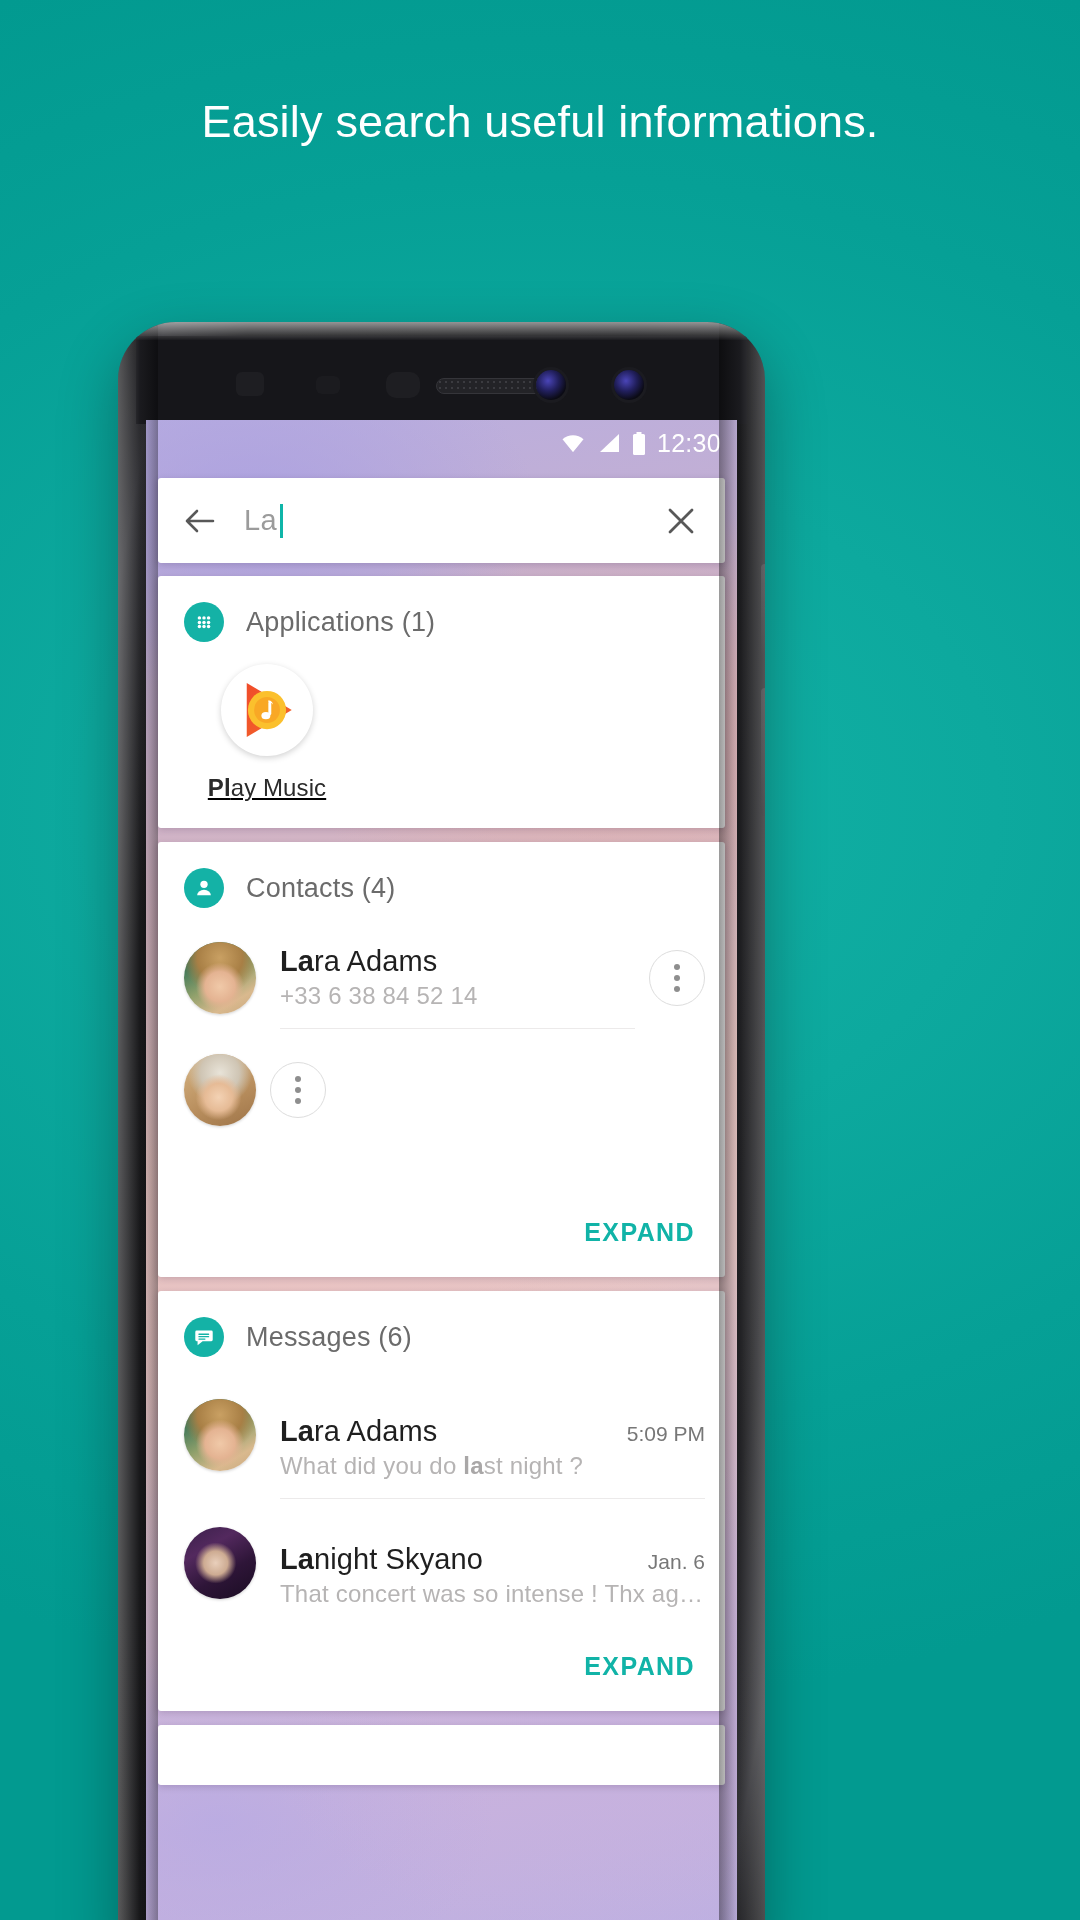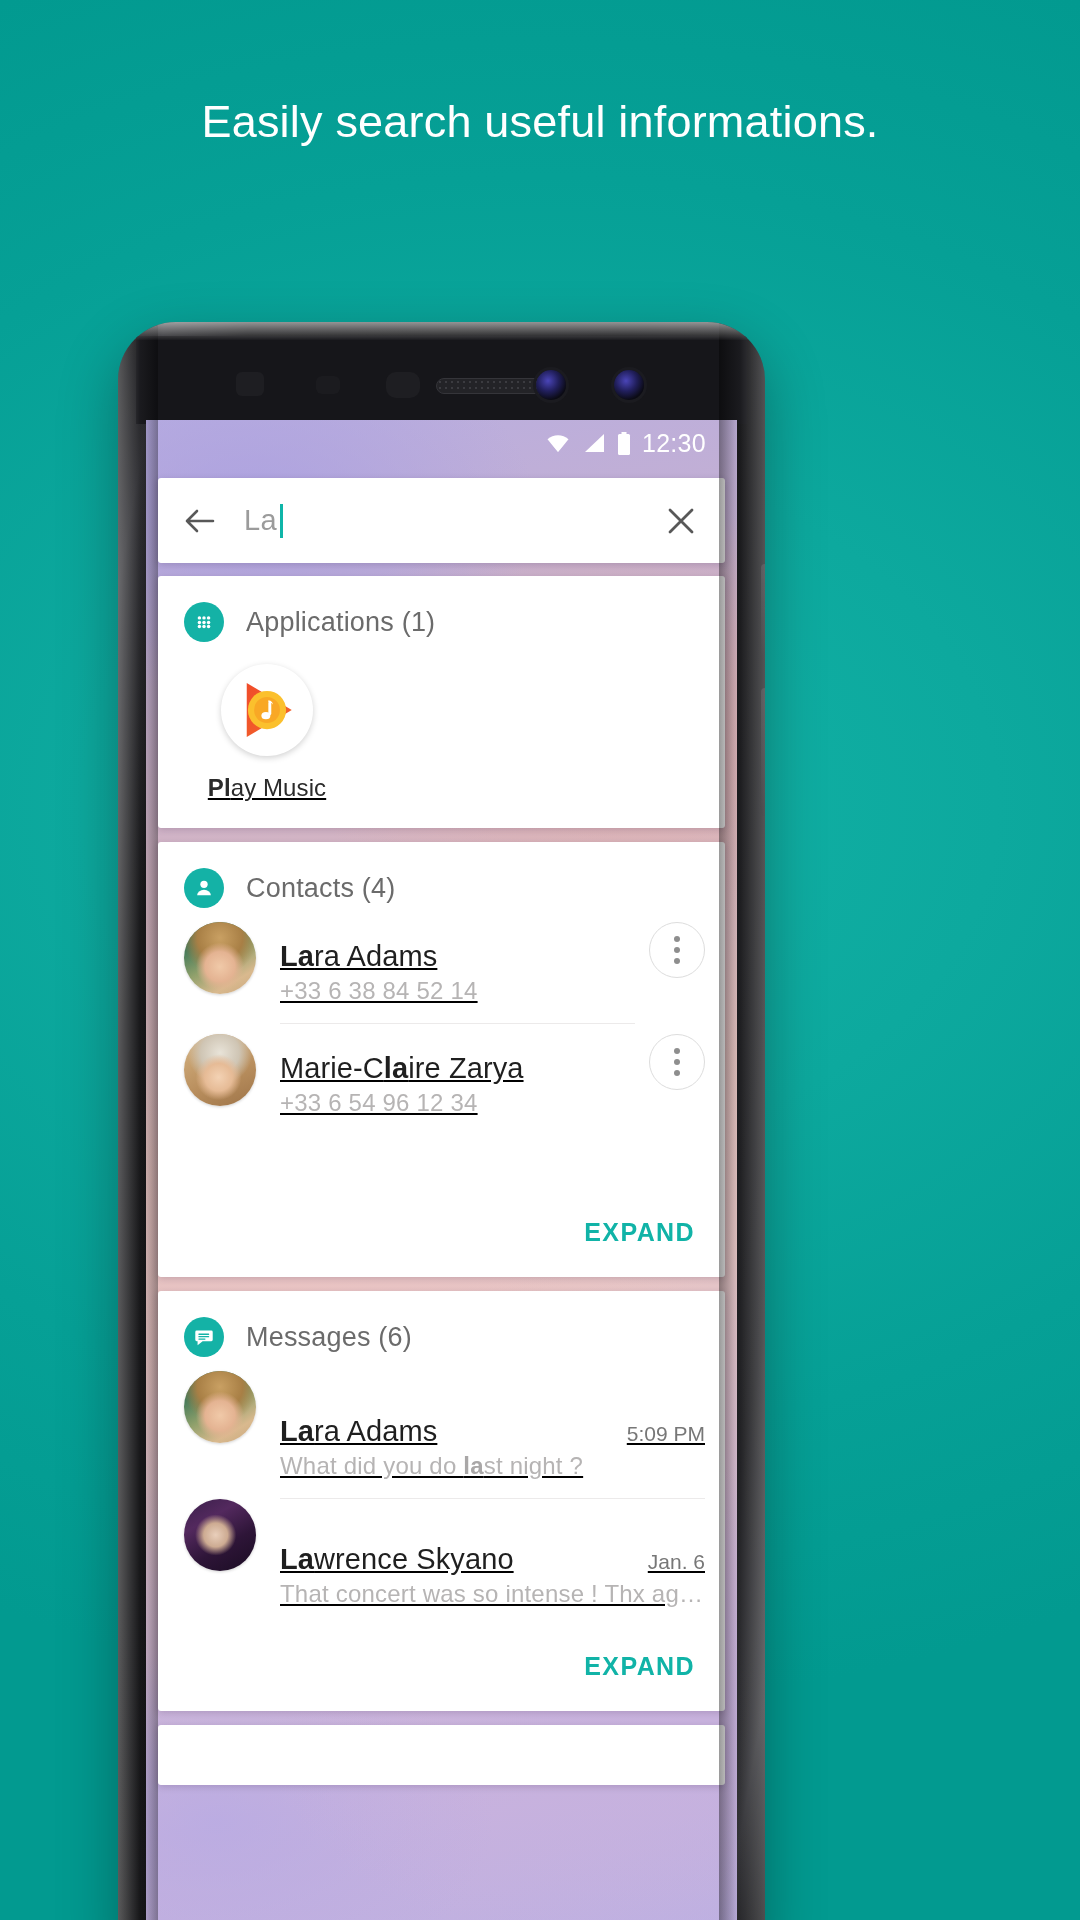--- a/index.html
+++ b/index.html
@@ -100,21 +100,21 @@
       radial-gradient(ellipse 520px 340px at 80% 20%, rgba(226,176,170,0.8), transparent 64%),
       radial-gradient(ellipse 600px 420px at 30% 58%, rgba(235,196,196,0.75), transparent 66%),
       radial-gradient(ellipse 540px 380px at 78% 84%, rgba(200,178,222,0.8), transparent 66%),
       radial-gradient(ellipse 420px 260px at 12% 92%, rgba(182,170,228,0.7), transparent 66%);
   }
 
   
   .statusbar {
     position:absolute; left:0; right:0; top:0; height:46px;
     display:flex; align-items:center; justify-content:flex-end;
-    padding-right: 31px; gap: 11px;
+    padding-right: 16px; gap: 11px;
     color:#ffffff;
   }
   .st-time { font-size: 25px; font-weight: 400; letter-spacing:.3px; }
   .ic-wifi { width:26px; height:20px; position:relative; }
   .ic-wifi svg, .ic-sig svg, .ic-bat svg { display:block; }
   .ic-sig { width:24px; height:20px; }
   .ic-bat { width:14px; height:23px; }
 
   
   .searchbar {
@@ -177,24 +177,23 @@
     display:flex; align-items:center; justify-content:center;
   }
   .app-label {
     margin-top: 18px;
     font-size: 24px; color:#2b2b2b; letter-spacing:.1px;
     white-space:nowrap;
   }
 
   
   .row {
-    display:flex; align-items:flex-start;
+    display:flex; align-items:center;
     padding: 0 20px 0 26px;
     min-height: 112px;
-    text-decoration: underline;
   }
   .avatar {
     width: 72px; height:72px; border-radius:50%;
     flex:0 0 auto; overflow:hidden;
     box-shadow: 0 1px 3px rgba(0,0,0,0.18);
   }
   .row-body {
     flex:1 1 auto; margin-left: 24px;
     padding: 18px 0 18px 0;
     border-bottom: 1px solid #eceaea;
@@ -384,24 +383,20 @@
               <i></i>
               <i></i>
               <i></i>
             </div>
         </div>
 
         <div class="row last">
           <div class="avatar">
               <div class="ph ph-marie"></div>
             </div>
-          <div class="row-body">
-            <div class="row-name"><span>Marie-C</span><b>la</b><span>ire Zarya</span></div>
-            <div class="row-sub">+33 6 54 96 12 34</div>
-          </div>
           <div class="kebab">
               <i></i>
               <i></i>
               <i></i>
             </div>
         </div>
 
         <div class="spacer-contacts"></div>
         <div class="card-foot">
           <span class="expand">EXPAND</span>
@@ -435,21 +430,21 @@
             <div class="row-sub"><span>What did you do </span><b>la</b><span>st night ?</span></div>
           </div>
         </div>
 
         <div class="row last">
           <div class="avatar">
               <div class="ph ph-lawrence"></div>
             </div>
           <div class="row-body">
             <div class="row-top">
-              <div class="row-name"><b>La</b><span>wrence Skyano</span></div>
+              <div class="row-name"><b>La</b><span>night Skyano</span></div>
               <div class="row-time">Jan. 6</div>
             </div>
             <div class="row-sub"><span>That concert was so intense ! Thx again !</span><b></b><span></span></div>
           </div>
         </div>
 
         <div class="card-foot">
           <span class="expand">EXPAND</span>
         </div>
       </div>

